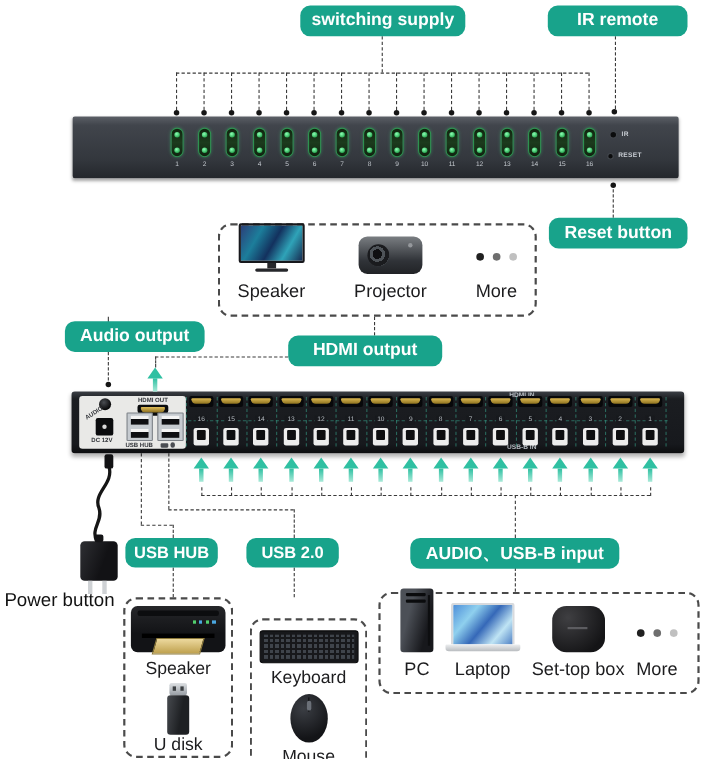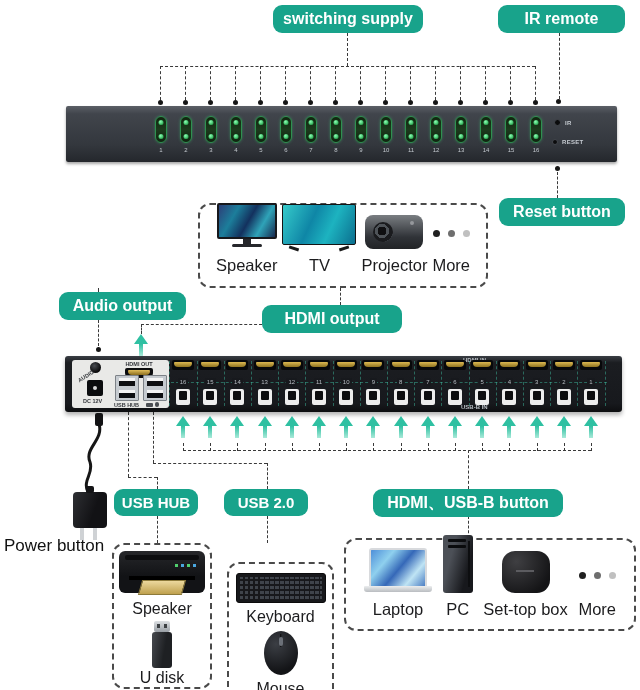--- a/index.html
+++ b/index.html
@@ -157,21 +157,21 @@
 
 <div id="stage">
 
   <div class="pill" style="left:273px;top:5px;width:150px">switching supply</div>
   <div class="pill" style="left:498px;top:5px;width:127px">IR remote</div>
   <div class="pill" style="left:499px;top:198px;width:126px">Reset button</div>
   <div class="pill" style="left:59px;top:292px;width:127px">Audio output</div>
   <div class="pill" style="left:262px;top:305px;width:140px">HDMI output</div>
   <div class="pill sm" style="left:114px;top:489px;width:84px">USB HUB</div>
   <div class="pill sm" style="left:224px;top:489px;width:84px">USB 2.0</div>
-  <div class="pill" style="left:373px;top:489px;width:190px">HDMI、USB-B button</div>
+  <div class="pill" style="left:373px;top:489px;width:190px">AUDIO、USB-B input</div>
 
   <div>
     <div class="dv" style="left:347px;top:33px;height:33px"></div>
     <div class="dh" style="left:160px;top:66px;width:375px"></div>
     <div class="dv" style="left:559px;top:33px;height:66px"></div>
     <div class="dot" style="left:556px;top:99px"></div>
     <div class="dot" style="left:555px;top:166px"></div>
     <div class="dv" style="left:557px;top:172px;height:26px"></div>
     <div class="dv" style="left:98px;top:288px;height:5px"></div>
     <div class="dv" style="left:98px;top:320px;height:26px"></div>
@@ -394,26 +394,20 @@
 
   <div class="dbox" style="left:198px;top:203px;width:290px;height:85px">
     <div class="dev-row">
       <div class="dev">
         <div class="mon">
             <div class="scr"></div>
             <div class="neck"></div>
             <div class="base"></div>
           </div>
         <div class="dev-label">Speaker</div>
-      </div>
-      <div class="dev">
-        <div class="tv">
-            <div class="scr"></div>
-          </div>
-        <div class="dev-label">TV</div>
       </div>
       <div class="dev">
         <div class="proj"></div>
         <div class="dev-label">Projector</div>
       </div>
       <div class="dev">
         <div class="dots" style="margin-bottom:12px">
             <i></i>
             <i></i>
             <i></i>
@@ -511,29 +505,29 @@
         </div>
       <div class="dev-label" style="font-size:16px">Keyboard</div>
       <div class="mouse"></div>
       <div class="dev-label" style="font-size:16px">Mouse</div>
     </div>
   </div>
 
   <div class="dbox" style="left:344px;top:538px;width:292px;height:93px">
     <div class="dev-row" style="padding:8px 18px 10px">
       <div class="dev">
+        <div class="pc"></div>
+        <div class="dev-label">PC</div>
+      </div>
+      <div class="dev">
         <div class="laptop">
             <div class="lt-scr"></div>
             <div class="lt-base"></div>
           </div>
         <div class="dev-label">Laptop</div>
-      </div>
-      <div class="dev">
-        <div class="pc"></div>
-        <div class="dev-label">PC</div>
       </div>
       <div class="dev">
         <div class="stb"></div>
         <div class="dev-label">Set-top box</div>
       </div>
       <div class="dev">
         <div class="dots" style="margin-bottom:14px">
             <i></i>
             <i></i>
             <i></i>

